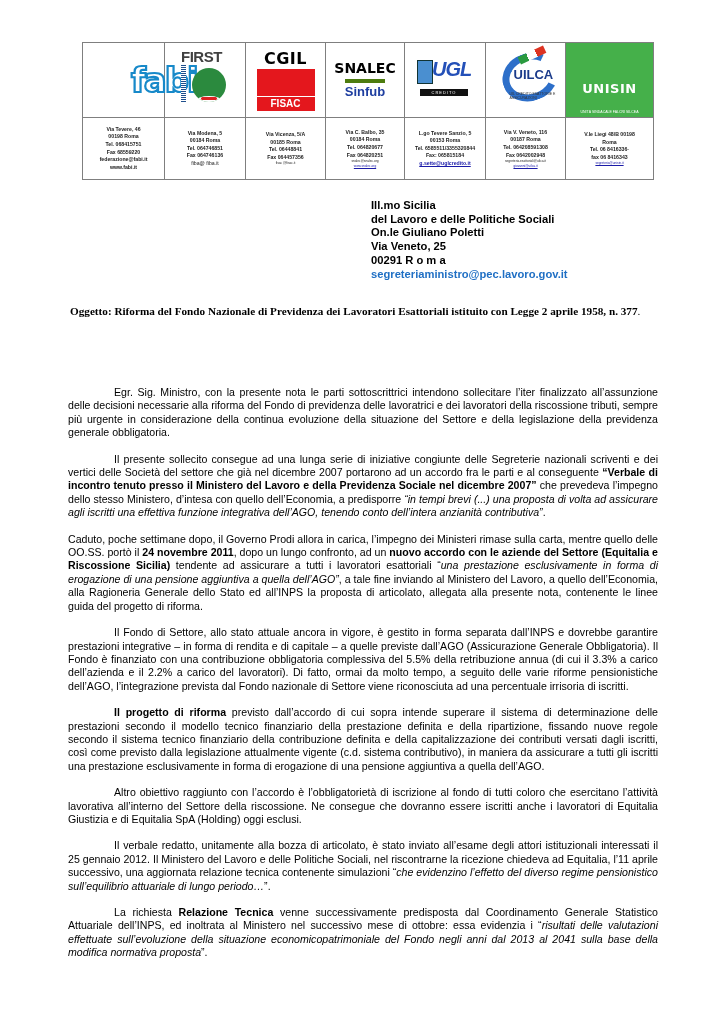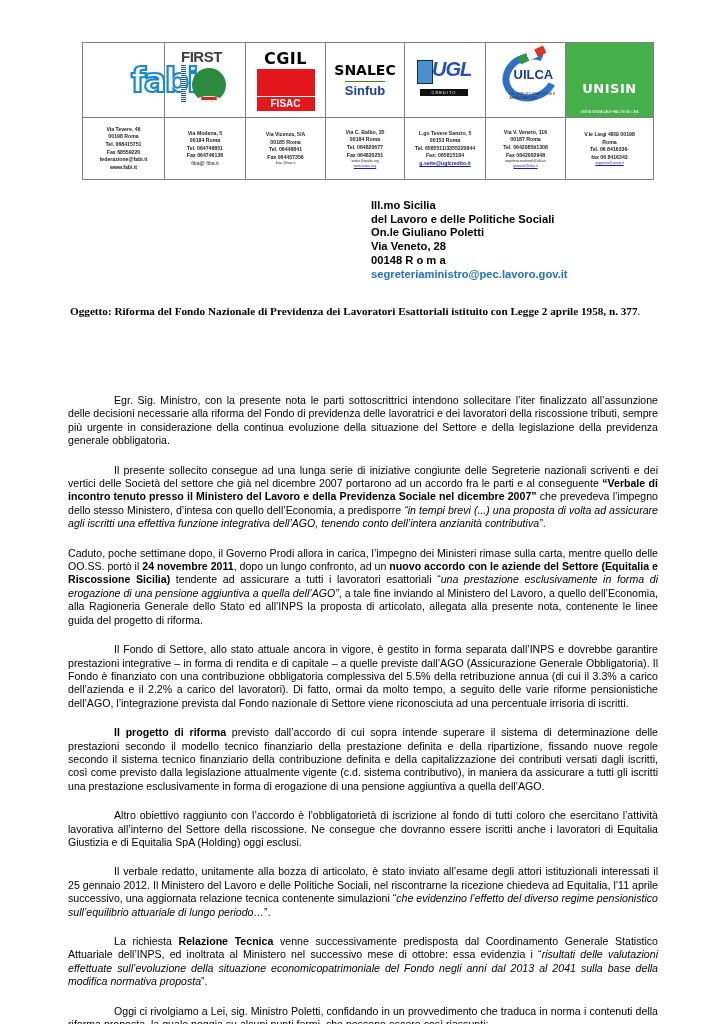--- a/index.html
+++ b/index.html
@@ -19,21 +19,21 @@
   .first-bars { position: absolute; left: 2px; top: 17px; width: 5px; height: 38px; background: repeating-linear-gradient(180deg, #1f4f8c 0 1px, #fff 1px 2px); }
   .first-circle { position: absolute; left: 13px; top: 20px; width: 34px; height: 34px; border-radius: 50%; background: #2b8a3e; overflow: hidden; }
   .first-circle span { position: absolute; top: 6px; left: 0; width: 100%; text-align: center; color: #fff; font-size: 8px; font-weight: bold; padding-left: 44px; }
   .first-circle i { position: absolute; bottom: -4px; left: 4px; width: 26px; height: 10px; border-radius: 50%; background: #fff; }
   .first-circle b { position: absolute; bottom: 2px; left: 9px; width: 16px; height: 3px; border-radius: 3px; background: #d22; }
   .cgil-wrap { display: inline-block; width: 58px; }
   .cgil-txt { font-size: 16px; font-weight: 900; letter-spacing: 0.5px; font-family: "DejaVu Sans", sans-serif; }
   .cgil-box { margin-top: 1px; background: #e4171d; height: 42px; position: relative; }
   .cgil-box span { position: absolute; bottom: 2px; left: 0; width: 100%; color: #fff; font-weight: bold; font-size: 10px; border-top: 1px solid #fff; padding-top: 1px; margin-top: 24px; }
   .snalec { font-size: 14px; font-weight: bold; font-family: "DejaVu Sans", sans-serif; }
-  .sinfub { font-size: 13px; font-weight: bold; color: #1e3ea0; margin-top: 3px; border-top: 1px solid #4d7c0f; display: inline-block; padding-top: 1px; }
+  .sinfub { font-size: 13px; font-weight: bold; color: #1e3ea0; margin-top: 3px; border-top: 4px solid #4d7c0f; display: inline-block; padding-top: 1px; }
   .ugl-wrap { display: inline-block; position: relative; width: 56px; height: 40px; }
   .ugl-map { position: absolute; left: 0; top: 2px; width: 14px; height: 22px; background: #4a8fd0; border: 1px solid #133; }
   .ugl-txt { position: absolute; left: 15px; top: 0; font-size: 20px; font-weight: 900; font-style: italic; color: #2450b8; letter-spacing: -1px; }
   .ugl-bar { position: absolute; left: 3px; bottom: 2px; width: 48px; height: 7px; background: #111; color: #fff; font-size: 4px; line-height: 7px; letter-spacing: 1px; }
   .uilca-wrap { display: inline-block; position: relative; width: 60px; height: 58px; }
   .uilca-ring { position: absolute; left: 6px; top: 4px; width: 42px; height: 34px; border-radius: 50%; border: 7px solid #2d6fc9; border-right-color: transparent; transform: rotate(-20deg); }
   .uilca-flag { position: absolute; left: 22px; top: 2px; width: 28px; height: 8px; background: linear-gradient(90deg,#2a9a3f 0 33%,#fff 33% 66%,#d32 66%); transform: rotate(-25deg); }
   .uilca-txt { position: absolute; left: 18px; top: 18px; font-size: 13px; font-weight: 900; color: #1a3a8a; }
   .uilca-sub { position: absolute; left: 14px; top: 43px; font-size: 3.5px; line-height: 4px; text-align: left; color: #333; }
   .unisin-cell { background: #45b04a; }
@@ -41,21 +41,21 @@
   .unisin-sub { color: #fff; font-size: 3.5px; margin-top: 14px; }
 
   
   .addressee { position: absolute; left: 371px; top: 199px; font-size: 11.2px; font-weight: bold; line-height: 13.7px; }
   .addressee .email { color: #1f6fc4; }
 
   .subject { position: absolute; left: 70px; top: 305px; width: 588px; font-size: 11.2px; font-weight: bold; line-height: 13.5px; font-family: Liberation Serif, serif; }
   .subject .dot { font-weight: normal; }
 
   .body { position: absolute; left: 68px; top: 378px; width: 590px; font-size: 10.6px; line-height: 13.4px; text-align: justify; }
-  .body p { margin: 16px 0 13px 0; text-indent: 0; }
+  .body p { margin: 8px 0 13px 0; text-indent: 0; }
   .body p.ind { text-indent: 46px; }
   .body b { font-weight: bold; }
   .body i { font-style: italic; }
 </style>
 </head>
 <body>
 
 <table class="logo-table">
   <colgroup>
     <col style="width:82px">
@@ -168,30 +168,29 @@
       <div class="small link">segreteria@unisin.it</div>
     </td>
   </tr>
 </tbody>
   </table>
 
 <div class="addressee">
   <div>Ill.mo Sicilia</div>
   <div>del Lavoro e delle Politiche Sociali</div>
   <div>On.le Giuliano Poletti</div>
-  <div>Via Veneto, 28</div>
-  <div>00148 R o m a</div>
+  <div>Via Veneto, 25</div>
+  <div>00291 R o m a</div>
   <div class="email">segreteriaministro@pec.lavoro.gov.it</div>
 </div>
 
 <div class="subject"><span>Oggetto: Riforma del Fondo Nazionale di Previdenza dei Lavoratori Esattoriali istituito con Legge 2 aprile 1958, n. 377</span><span class="dot">.</span></div>
 
 <div class="body">
   <p class="ind">Egr. Sig. Ministro, con la presente nota le parti sottoscrittrici intendono sollecitare l’iter finalizzato all’assunzione delle decisioni necessarie alla riforma del Fondo di previdenza delle lavoratrici e dei lavoratori della riscossione tributi, sempre più urgente in considerazione della continua evoluzione della situazione del Settore e della legislazione della previdenza generale obbligatoria.</p>
   <p class="ind"><span>Il presente sollecito consegue ad una lunga serie di iniziative congiunte delle Segreterie nazionali scriventi e dei vertici delle Società del settore che già nel dicembre 2007 portarono ad un accordo fra le parti e al conseguente </span><b>“Verbale di incontro tenuto presso il Ministero del Lavoro e della Previdenza Sociale nel dicembre 2007”</b><span> che prevedeva l’impegno dello stesso Ministero, d’intesa con quello dell’Economia, a predisporre </span><i>“in tempi brevi (...) una proposta di volta ad assicurare agli iscritti una effettiva funzione integrativa dell’AGO, tenendo conto dell’intera anzianità contributiva”</i><span>.</span></p>
   <p><span>Caduto, poche settimane dopo, il Governo Prodi allora in carica, l’impegno dei Ministeri rimase sulla carta, mentre quello delle OO.SS. portò il </span><b>24 novembre 2011</b><span>, dopo un lungo confronto, ad un </span><b>nuovo accordo con le aziende del Settore (Equitalia e Riscossione Sicilia)</b><span> tendente ad assicurare a tutti i lavoratori esattoriali “</span><i>una prestazione esclusivamente in forma di erogazione di una pensione aggiuntiva a quella dell’AGO”</i><span>, a tale fine inviando al Ministero del Lavoro, a quello dell’Economia, alla Ragioneria Generale dello Stato ed all’INPS la proposta di articolato, allegata alla presente nota, contenente le linee guida del progetto di riforma.</span></p>
   <p class="ind">Il Fondo di Settore, allo stato attuale ancora in vigore, è gestito in forma separata dall’INPS e dovrebbe garantire prestazioni integrative – in forma di rendita e di capitale – a quelle previste dall’AGO (Assicurazione Generale Obbligatoria). Il Fondo è finanziato con una contribuzione obbligatoria complessiva del 5.5% della retribuzione annua (di cui il 3.3% a carico dell’azienda e il 2.2% a carico del lavoratori). Di fatto, ormai da molto tempo, a seguito delle varie riforme pensionistiche dell’AGO, l’integrazione prevista dal Fondo nazionale di Settore viene riconosciuta ad una percentuale irrisoria di iscritti.</p>
   <p class="ind"><b>Il progetto di riforma</b><span> previsto dall’accordo di cui sopra intende superare il sistema di determinazione delle prestazioni secondo il modello tecnico finanziario della prestazione definita e della ripartizione, fissando nuove regole secondo il sistema tecnico finanziario della contribuzione definita e della capitalizzazione dei contributi versati dagli iscritti, così come previsto dalla legislazione attualmente vigente (c.d. sistema contributivo), in maniera da assicurare a tutti gli iscritti una prestazione esclusivamente in forma di erogazione di una pensione aggiuntiva a quella dell’AGO.</span></p>
   <p class="ind">Altro obiettivo raggiunto con l’accordo è l’obbligatorietà di iscrizione al fondo di tutti coloro che esercitano l’attività lavorativa all’interno del Settore della riscossione. Ne consegue che dovranno essere iscritti anche i lavoratori di Equitalia Giustizia e di Equitalia SpA (Holding) oggi esclusi.</p>
   <p class="ind"><span>Il verbale redatto, unitamente alla bozza di articolato, è stato inviato all’esame degli attori istituzionali interessati il 25 gennaio 2012. Il Ministero del Lavoro e delle Politiche Sociali, nel riscontrarne la ricezione chiedeva ad Equitalia, l’11 aprile successivo, una aggiornata relazione tecnica contenente simulazioni “</span><i>che evidenzino l’effetto del diverso regime pensionistico sull’equilibrio attuariale di lungo periodo…</i><span>”.</span></p>
   <p class="ind"><span>La richiesta </span><b>Relazione Tecnica</b><span> venne successivamente predisposta dal Coordinamento Generale Statistico Attuariale dell’INPS, ed inoltrata al Ministero nel successivo mese di ottobre: essa evidenzia i “</span><i>risultati delle valutazioni effettuate sull’evoluzione della situazione economicopatrimoniale del Fondo negli anni dal 2013 al 2041 sulla base della modifica normativa proposta</i><span>”.</span></p>
-  <p class="ind">Oggi ci rivolgiamo a Lei, sig. Ministro Poletti, confidando in un provvedimento che traduca in norma i contenuti della riforma proposta, la quale poggia su alcuni punti fermi, che possono essere così riassunti:</p>
 </div>
 
 </body></html>

